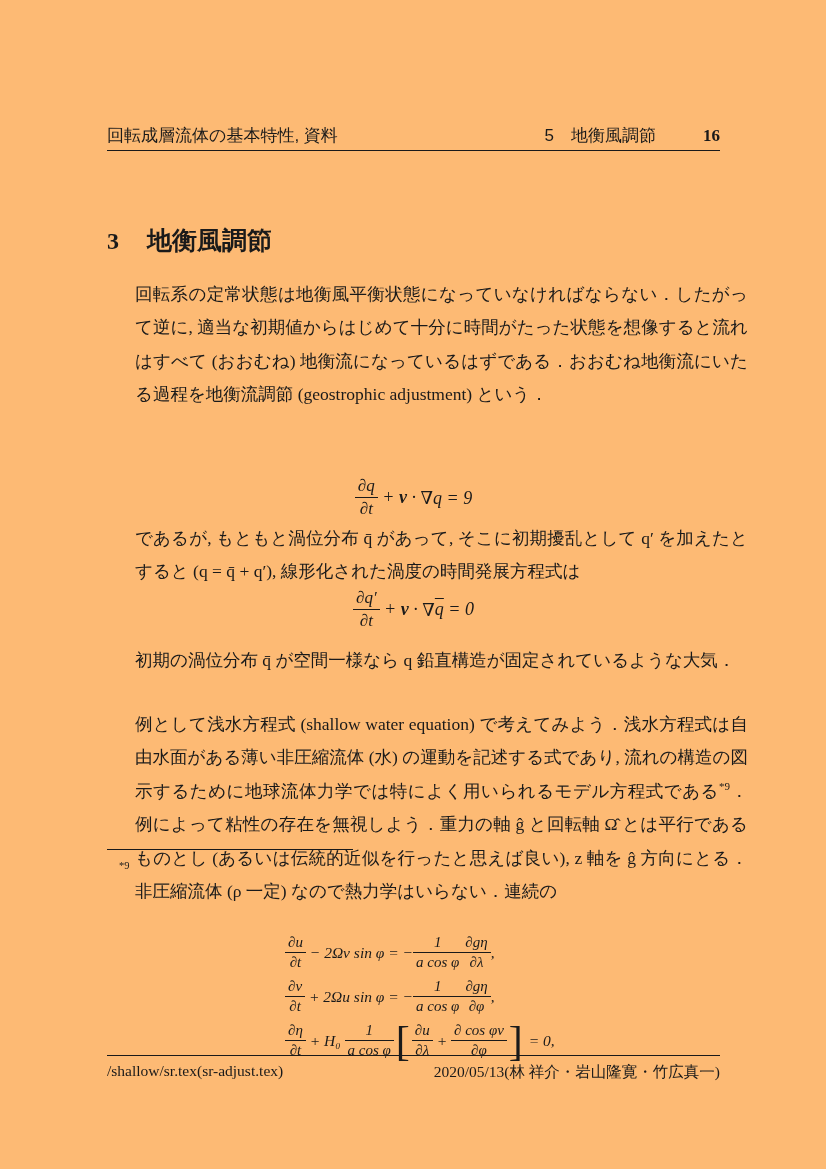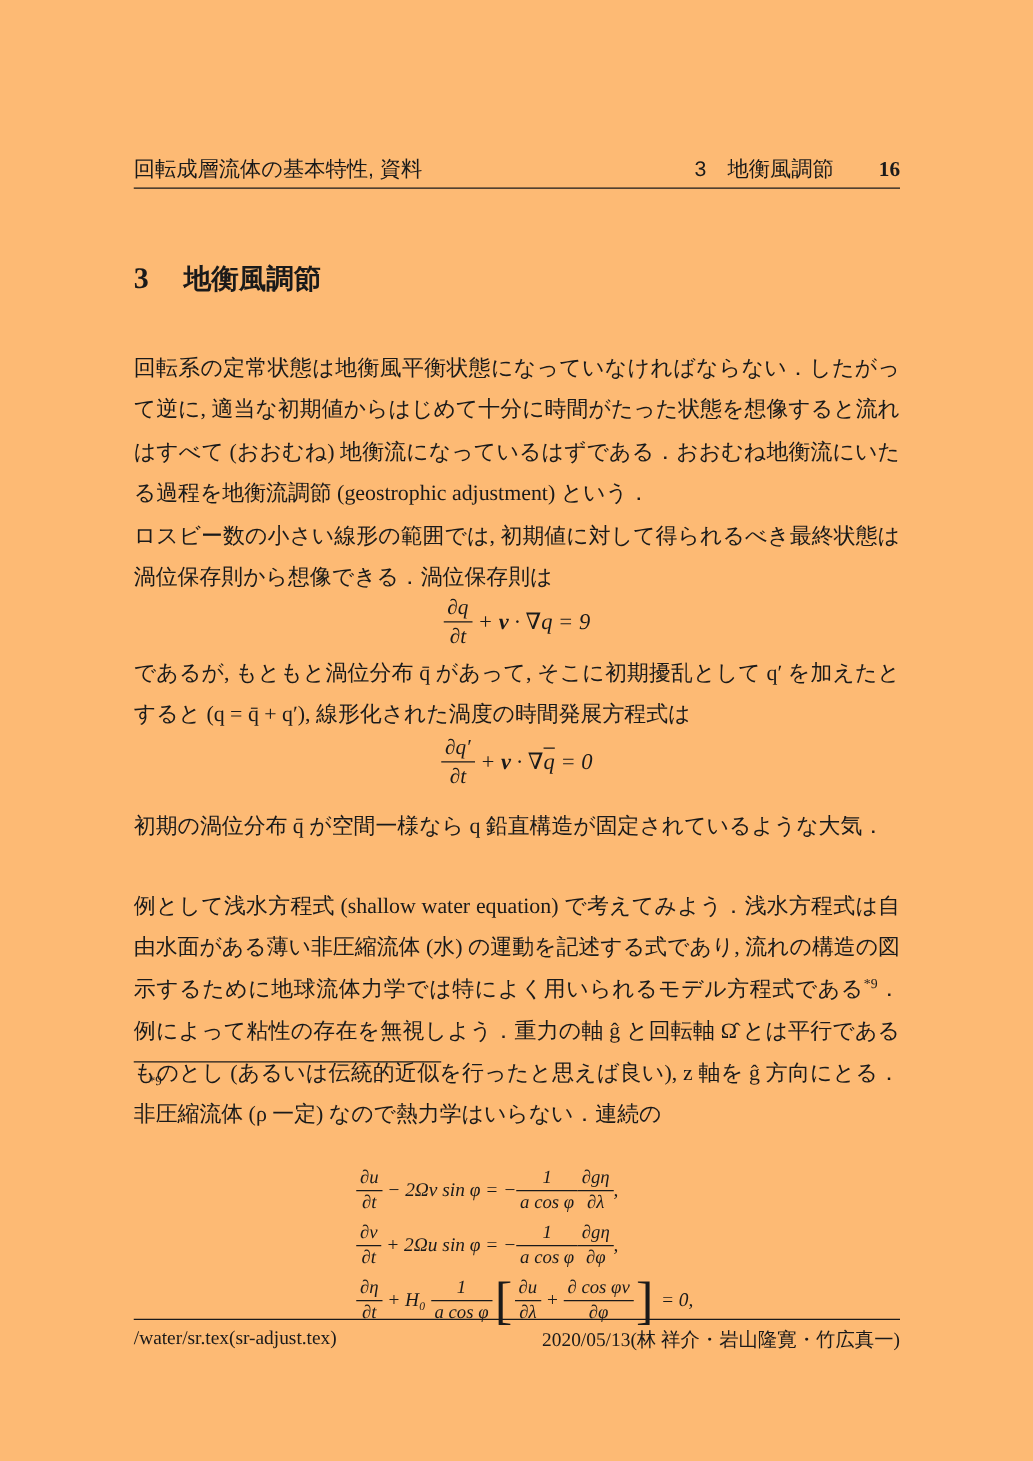--- a/index.html
+++ b/index.html
@@ -7,30 +7,30 @@
     position:relative;width:826px;height:1169px;background:#fdba74;
     margin:0 auto;color:#1a1a1a;overflow:hidden;
     font-family:"Liberation Serif","DejaVu Serif",serif;
   }
   .blk{position:absolute;left:107px;width:613px;}
 
   
   .pg-header{top:124px;display:flex;justify-content:space-between;align-items:baseline;
     font-size:17px;font-family:"Liberation Sans","DejaVu Sans",sans-serif;}
   .pg-header .right{display:flex;align-items:baseline;}
-  .pg-header .pageno{margin-left:36px;font-family:"Liberation Serif","DejaVu Serif",serif;font-weight:bold;}
+  .pg-header .pageno{margin-left:47px;font-family:"Liberation Serif","DejaVu Serif",serif;font-weight:bold;}
   .header-rule{top:150px;border-top:1.5px solid #1a1a1a;height:0;}
 
   
   .sec-heading{top:208px;display:flex;align-items:baseline;font-weight:bold;}
   .sec-heading .num{font-size:24px;font-family:"Liberation Serif","DejaVu Serif",serif;}
-  .sec-heading .ttl{font-size:22px;margin-left:28px;font-family:"Liberation Sans","DejaVu Sans",sans-serif;}
+  .sec-heading .ttl{font-size:25px;margin-left:28px;font-family:"Liberation Sans","DejaVu Sans",sans-serif;margin-top:16px;}
 
   
-  .para{font-size:17.5px;line-height:33.4px;text-align:justify;}
+  .para{font-size:17.5px;line-height:33.4px;text-align:justify;margin-left:28px;}
   .p1{top:278px;}
   .p2{top:412px;}
   .p3{top:522px;}
   .p5{top:644px;}
   .p4{top:708px;}
   sup.fnref{font-size:11px;line-height:0;}
 
   
   .eqrow{display:flex;align-items:center;justify-content:center;
     font-style:italic;font-size:18px;}
@@ -59,34 +59,33 @@
   .pg-footer{top:1062px;display:flex;justify-content:space-between;font-size:15.5px;}
 </style>
 </head>
 <body>
 
 <div class="page">
 
   <div class="blk pg-header">
     <span>回転成層流体の基本特性, 資料</span>
     <span class="right">
-      <span>3　地衡風調節</span>
+      <span>5　地衡風調節</span>
       <span class="pageno">16</span>
     </span>
   </div>
   <div class="blk header-rule"></div>
 
   <div class="blk sec-heading">
     <span class="num">3</span>
     <span class="ttl">地衡風調節</span>
   </div>
 
   <div class="blk para p1">回転系の定常状態は地衡風平衡状態になっていなければならない．したがって逆に, 適当な初期値からはじめて十分に時間がたった状態を想像すると流れはすべて (おおむね) 地衡流になっているはずである．おおむね地衡流にいたる過程を地衡流調節 (geostrophic adjustment) という．</div>
 
-  <div class="blk para p2">ロスビー数の小さい線形の範囲では, 初期値に対して得られるべき最終状態は渦位保存則から想像できる．渦位保存則は</div>
 
   <div class="blk eqrow eq1">
     <span class="frac">
       <span class="fnum">∂q</span>
       <span class="fden">∂t</span>
     </span>
     <span class="m"> + </span>
     <span class="bv">v</span>
     <span class="m"> · </span>
     <span class="m">∇q = 9</span>
@@ -176,17 +175,17 @@
         <span class="fden">∂φ</span>
       </span>
       <span class="bigb">]</span>
       <span class="m"> = 0,</span>
     </div>
 
   </div>
 
   <div class="blk foot-rule"></div>
   <div class="blk pg-footer">
-    <span>/water/sr.tex(sr-adjust.tex)</span>
+    <span>/shallow/sr.tex(sr-adjust.tex)</span>
     <span>2020/05/13(林 祥介・岩山隆寛・竹広真一)</span>
   </div>
 
 </div>
 
 </body></html>

